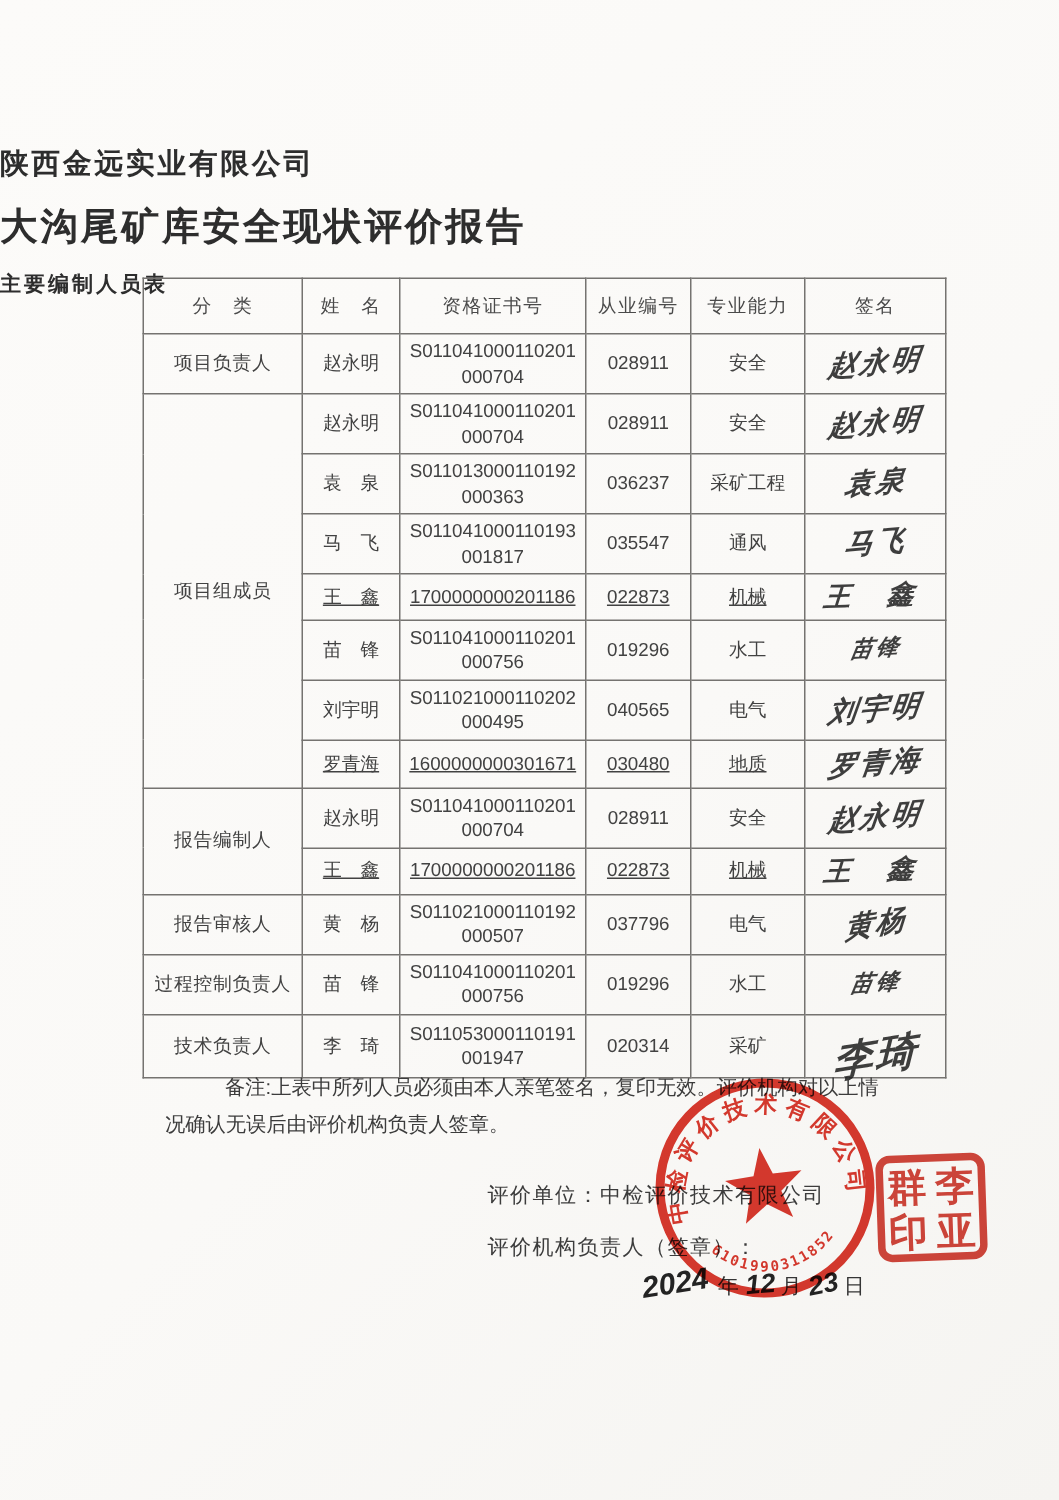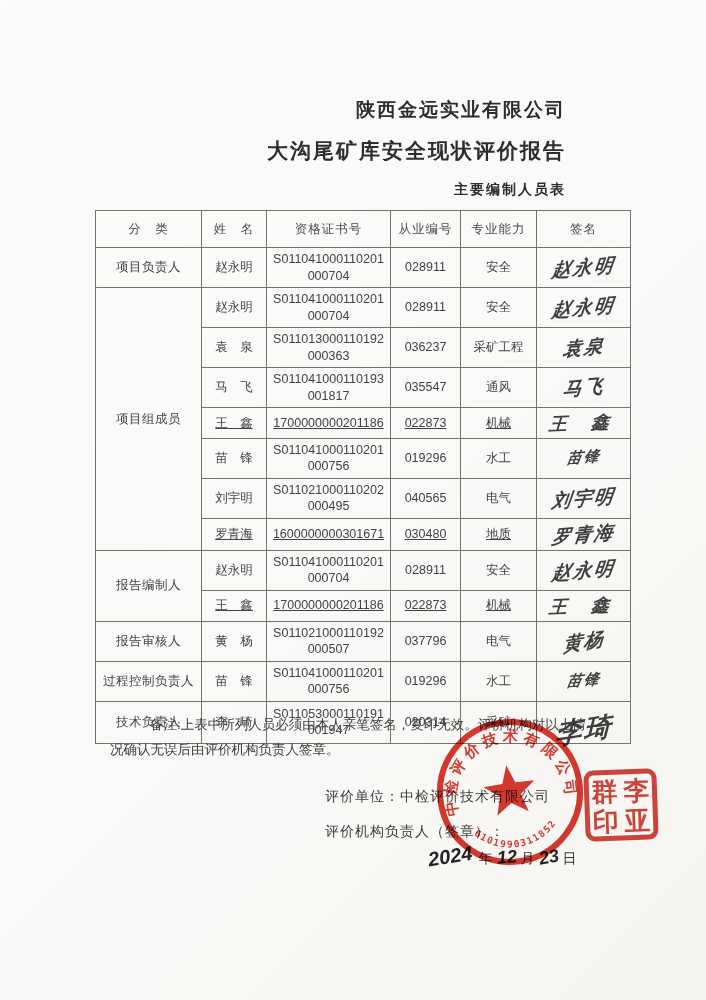--- a/index.html
+++ b/index.html
@@ -7,27 +7,27 @@
     width:706px;height:1000px;
     background:#e9e8e6;
     font-family:"Liberation Sans","DejaVu Sans",sans-serif;
   }
   .doc{
     position:relative;width:706px;height:1000px;overflow:hidden;
     background:linear-gradient(135deg,#fcfbf9 0%,#faf9f7 55%,#f5f4f1 100%);
     color:#3d3d3d;
   }
   
-  .titles{position:absolute;top:99px;left:0;width:566px;text-align:right;}
+  .titles{position:absolute;top:99px;left:0;width:566px;text-align:left;}
   .t1{font-size:19px;font-weight:bold;color:#2d2d2d;letter-spacing:2px;line-height:22px;margin-bottom:19px;}
-  .t2{font-size:21px;font-weight:bold;color:#2d2d2d;letter-spacing:2px;line-height:22px;margin-bottom:16px;}
+  .t2{font-size:25px;font-weight:bold;color:#2d2d2d;letter-spacing:2px;line-height:22px;margin-bottom:16px;}
   .t3{font-size:14px;font-weight:bold;color:#2d2d2d;letter-spacing:2px;line-height:22px;}
   
   table.personnel{
-    position:absolute;top:210px;left:95px;width:535px;
+    position:absolute;top:185px;left:95px;width:535px;
     border-collapse:collapse;table-layout:fixed;
     font-size:12.5px;color:#424242;
   }
   table.personnel th,table.personnel td{
     border:1px solid #757370;
     text-align:center;vertical-align:middle;
     padding:3px 2px;line-height:1.32;
     overflow:visible;
   }
   table.personnel th{font-weight:normal;height:30px;letter-spacing:1px;color:#4a4a4a;}

